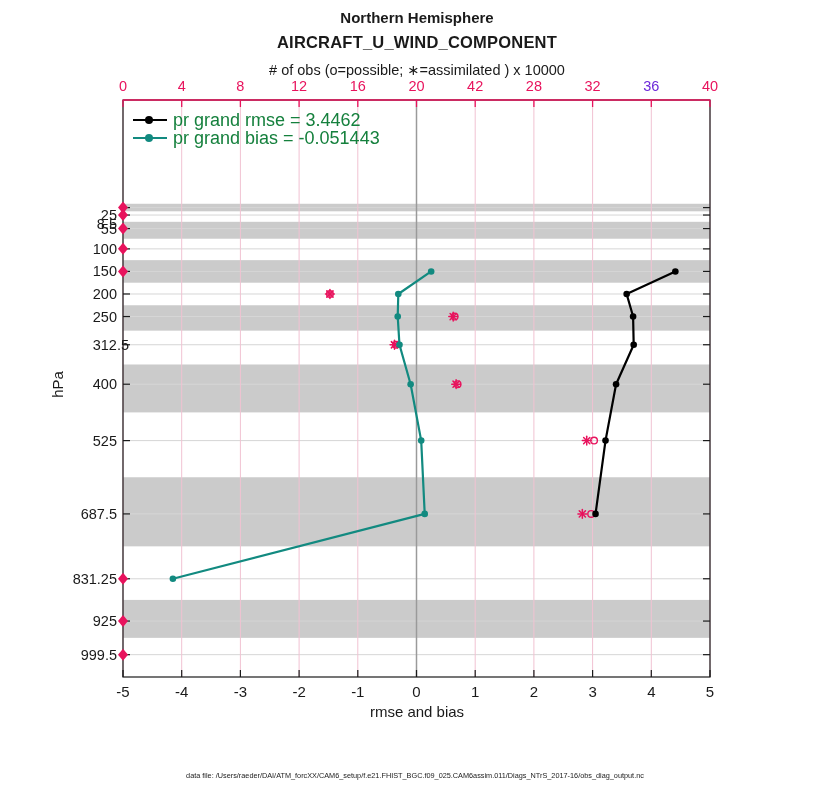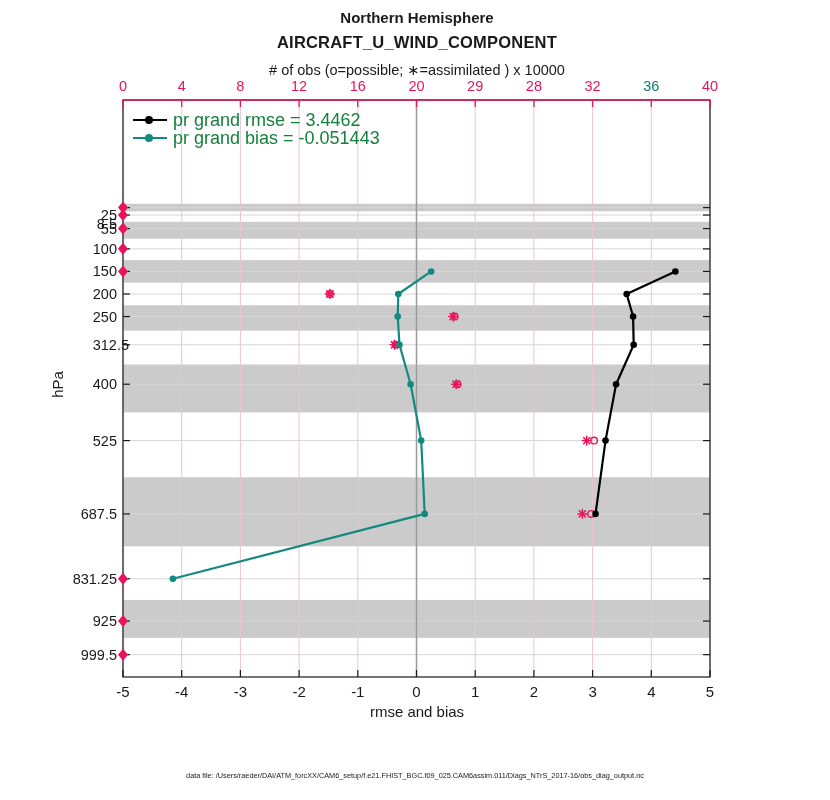--- a/index.html
+++ b/index.html
@@ -190,24 +190,24 @@
   <div class="abs" id="xlabel">rmse and bias</div>
   <div class="abs" id="footer">data file: /Users/raeder/DAI/ATM_forcXX/CAM6_setup/f.e21.FHIST_BGC.f09_025.CAM6assim.011/Diags_NTrS_2017-16/obs_diag_output.nc</div>
 
   <div id="tick-labels">
       <span class="abs xtick-top" style="left: 123px; top: 78px; color: rgb(232, 19, 93);">0</span>
       <span class="abs xtick-top" style="left: 181.7px; top: 78px; color: rgb(232, 19, 93);">4</span>
       <span class="abs xtick-top" style="left: 240.4px; top: 78px; color: rgb(232, 19, 93);">8</span>
       <span class="abs xtick-top" style="left: 299.1px; top: 78px; color: rgb(232, 19, 93);">12</span>
       <span class="abs xtick-top" style="left: 357.8px; top: 78px; color: rgb(232, 19, 93);">16</span>
       <span class="abs xtick-top" style="left: 416.5px; top: 78px; color: rgb(232, 19, 93);">20</span>
-      <span class="abs xtick-top" style="left: 475.2px; top: 78px; color: rgb(232, 19, 93);">29</span>
+      <span class="abs xtick-top" style="left: 475.2px; top: 78px; color: rgb(232, 19, 93);">42</span>
       <span class="abs xtick-top" style="left: 533.9px; top: 78px; color: rgb(232, 19, 93);">28</span>
       <span class="abs xtick-top" style="left: 592.6px; top: 78px; color: rgb(232, 19, 93);">32</span>
-      <span class="abs xtick-top" style="left: 651.3px; top: 78px; color: #0f766e;">36</span>
+      <span class="abs xtick-top" style="left: 651.3px; top: 78px; color: #6d28d9;">36</span>
       <span class="abs xtick-top" style="left: 710px; top: 78px; color: rgb(232, 19, 93);">40</span>
       <span class="abs xtick-bottom" style="left: 123px; top: 683px;">-5</span>
       <span class="abs xtick-bottom" style="left: 181.7px; top: 683px;">-4</span>
       <span class="abs xtick-bottom" style="left: 240.4px; top: 683px;">-3</span>
       <span class="abs xtick-bottom" style="left: 299.1px; top: 683px;">-2</span>
       <span class="abs xtick-bottom" style="left: 357.8px; top: 683px;">-1</span>
       <span class="abs xtick-bottom" style="left: 416.5px; top: 683px;">0</span>
       <span class="abs xtick-bottom" style="left: 475.2px; top: 683px;">1</span>
       <span class="abs xtick-bottom" style="left: 533.9px; top: 683px;">2</span>
       <span class="abs xtick-bottom" style="left: 592.6px; top: 683px;">3</span>

